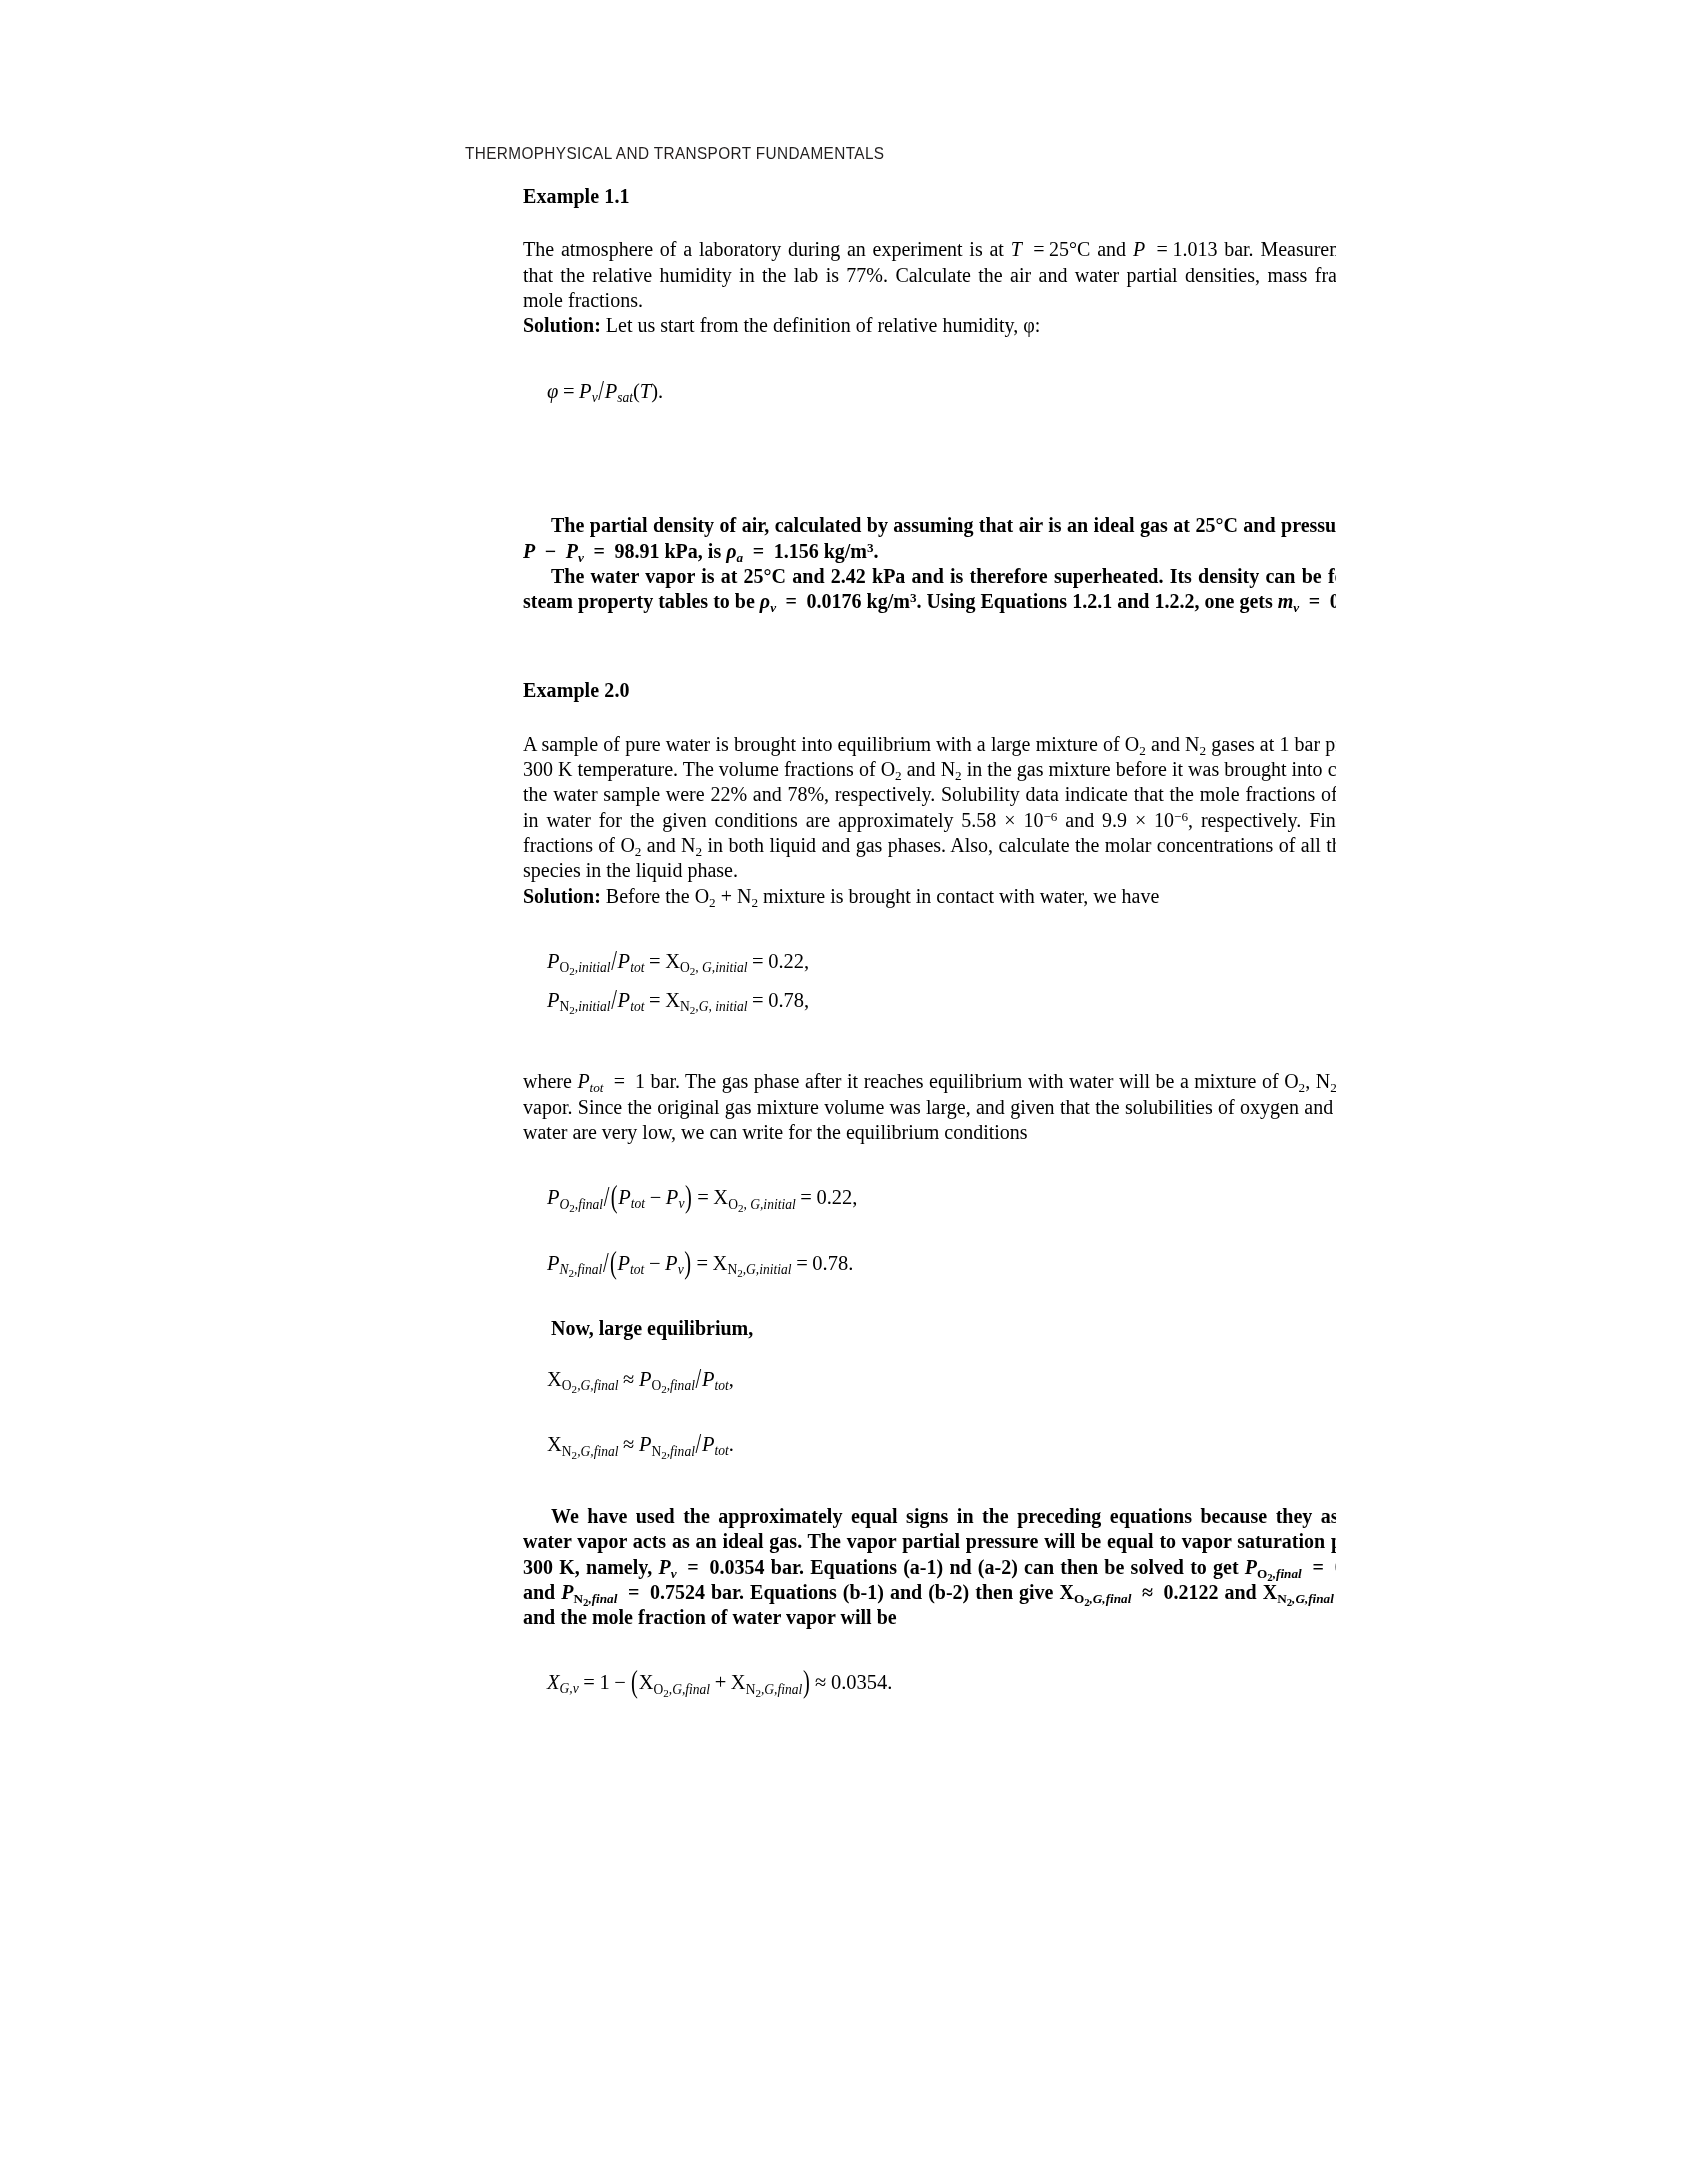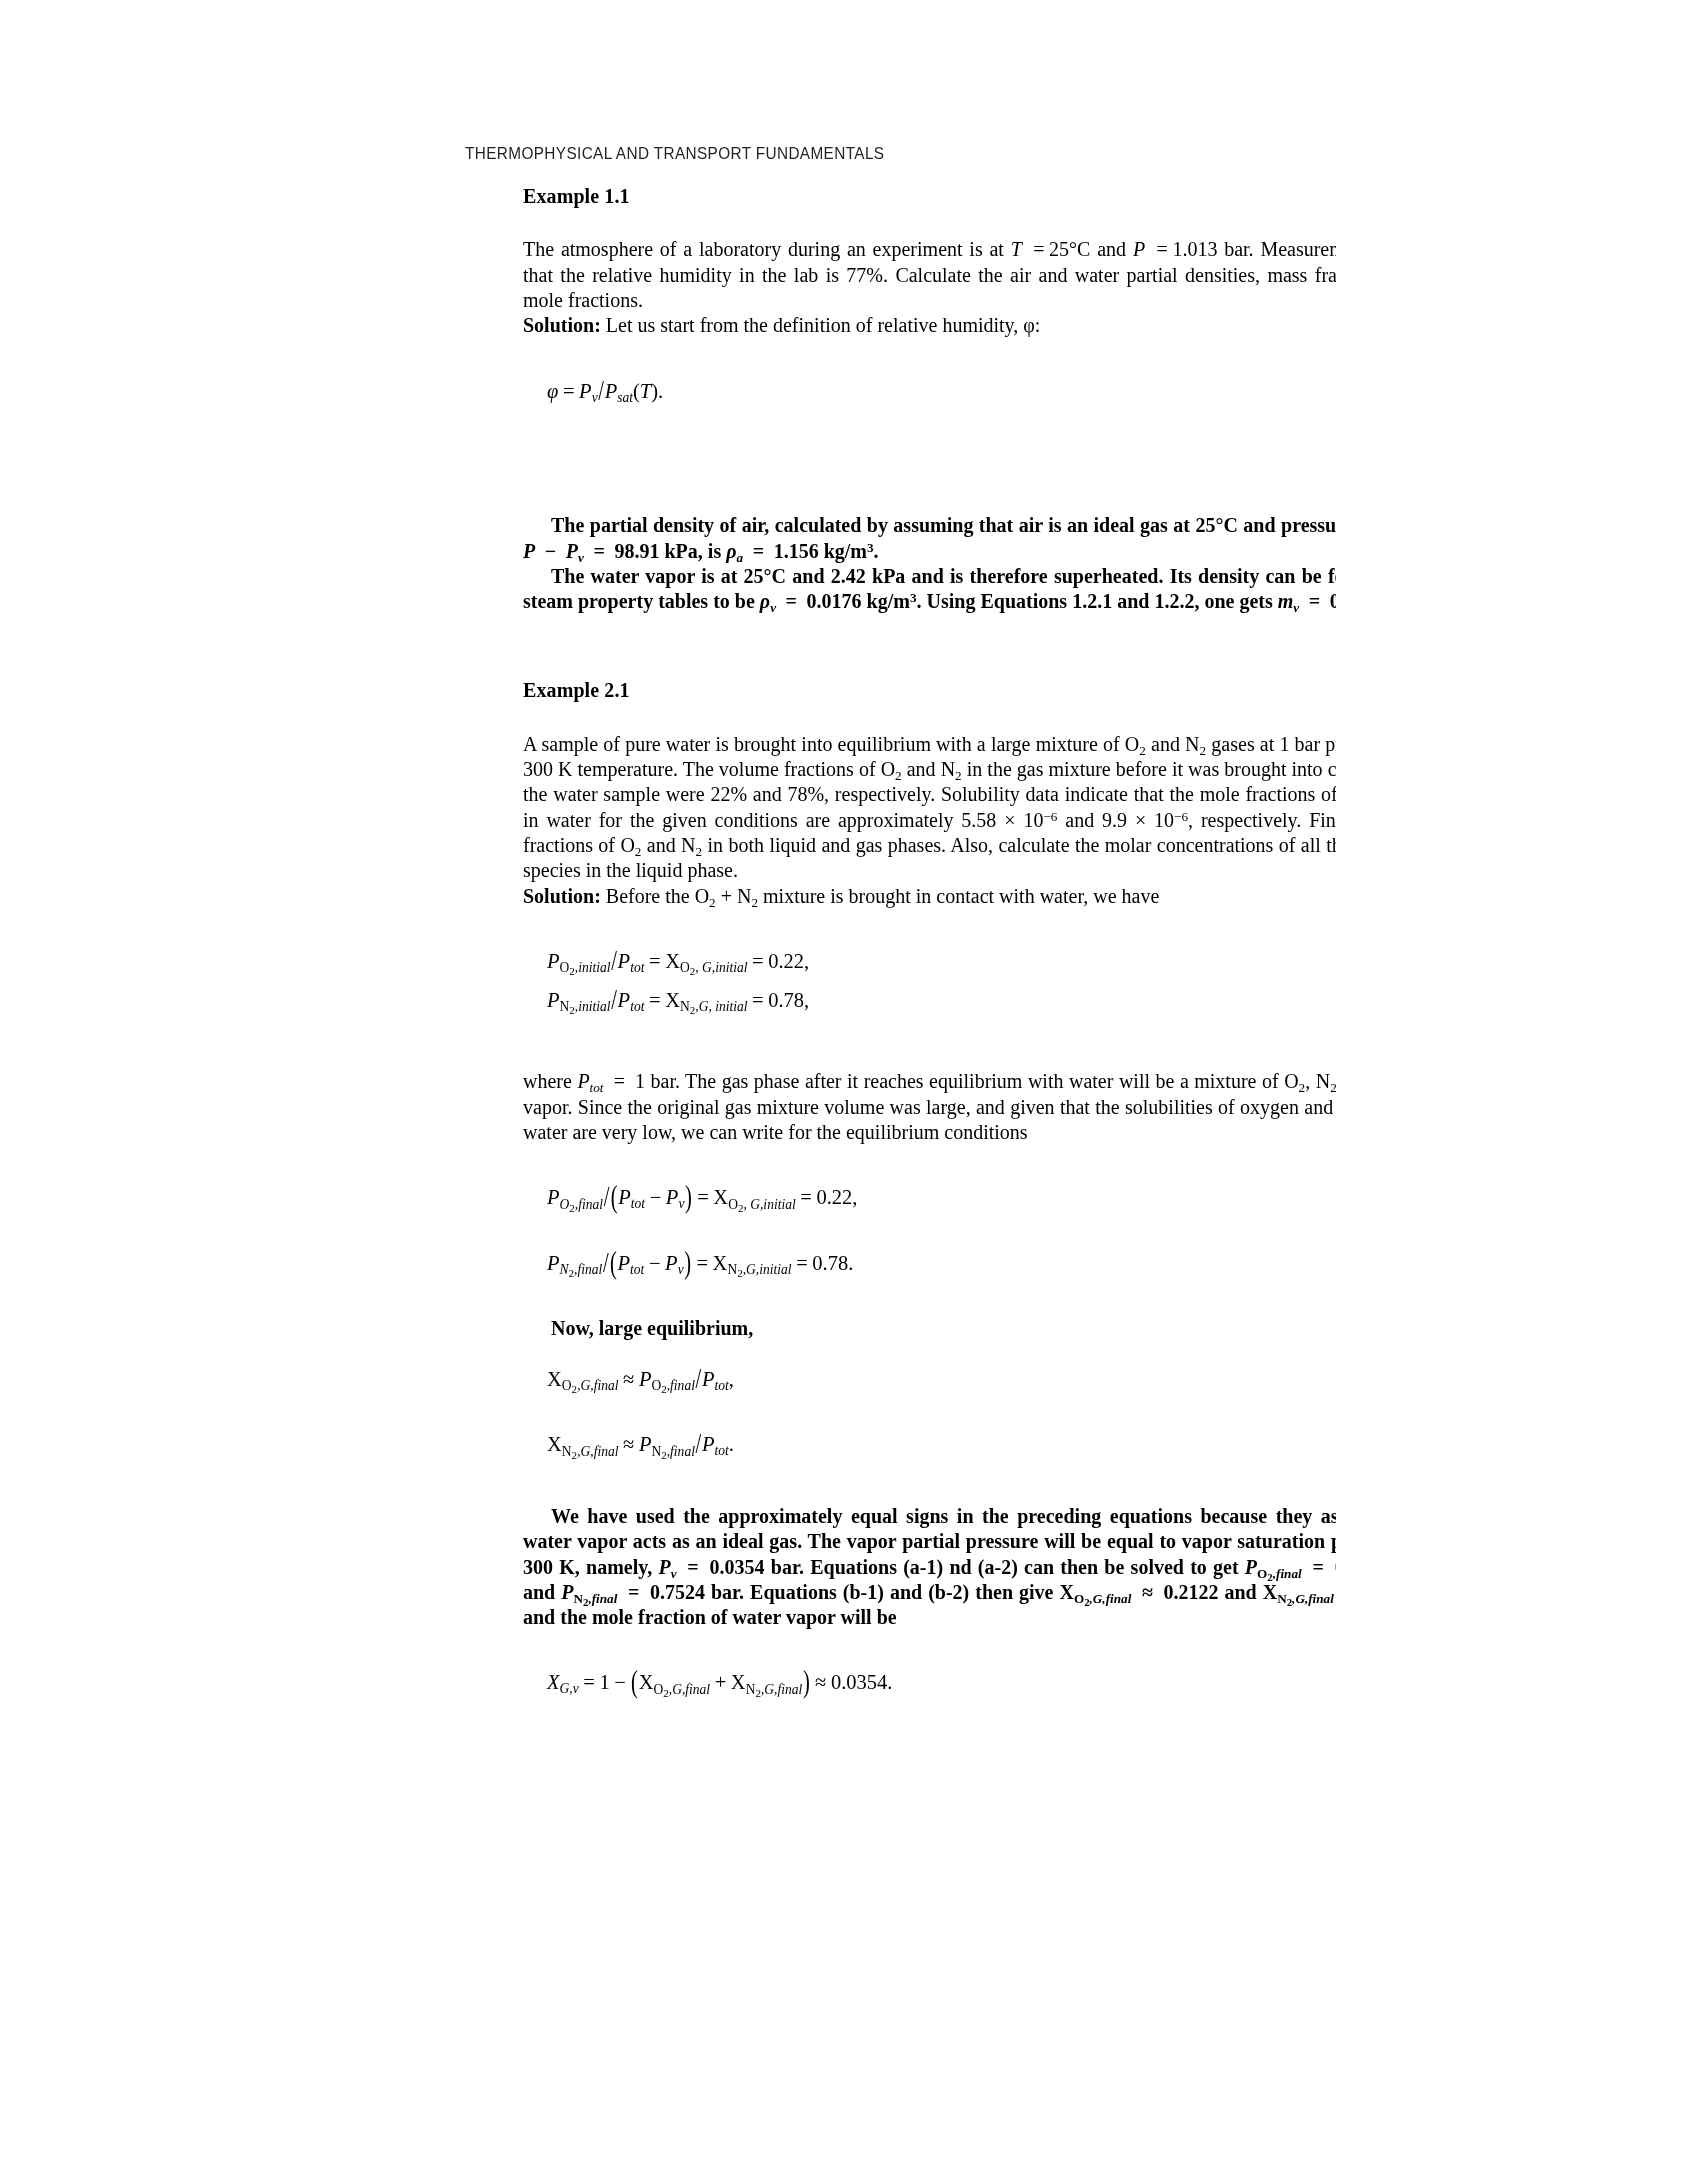--- a/index.html
+++ b/index.html
@@ -188,21 +188,21 @@
       of <span class="mi">P</span><sub><i>a</i></sub> <span class="op">=</span> <span class="mi">P</span> <span class="op">−</span> <span class="mi">P</span><sub><i>v</i></sub>
       <span class="op">=</span> 98.91 kPa, is <span class="mi">ρ</span><sub><i>a</i></sub> <span class="op">=</span> 1.156 kg/m<sup>3</sup>.</p>
 
     <p class="body indent">The
       water vapor is at 25°C and 2.42 kPa and is therefore superheated. Its density can be found
       from steam property tables to be <span class="mi">ρ</span><sub><i>v</i></sub> <span class="op">=</span> 0.0176 kg/m<sup>3</sup>. Using Equations 1.2.1 and 1.2.2, one gets
       <span class="mi">m</span><sub><i>v</i></sub> <span class="op">=</span> 0.015.</p>
 
     <div class="sp-96"></div>
 
-    <h2 class="example-head">Example 2.1</h2>
+    <h2 class="example-head">Example 2.0</h2>
 
     <div class="sp-44"></div>
 
     <p class="body">A sample of
       pure water is brought into equilibrium with a large mixture of O<sub>2</sub> and
       N<sub>2</sub> gases at 1 bar pressure and 300 K temperature. The volume fractions of
       O<sub>2</sub> and N<sub>2</sub> in the gas mixture before it was brought into contact with
       the water sample were 22% and 78%, respectively. Solubility data indicate that the mole
       fractions of O<sub>2</sub> and N<sub>2</sub> in water for the given conditions are
       approximately 5.58 × 10<sup>−6</sup> and 9.9 × 10<sup>−6</sup>, respectively. Find the mass

